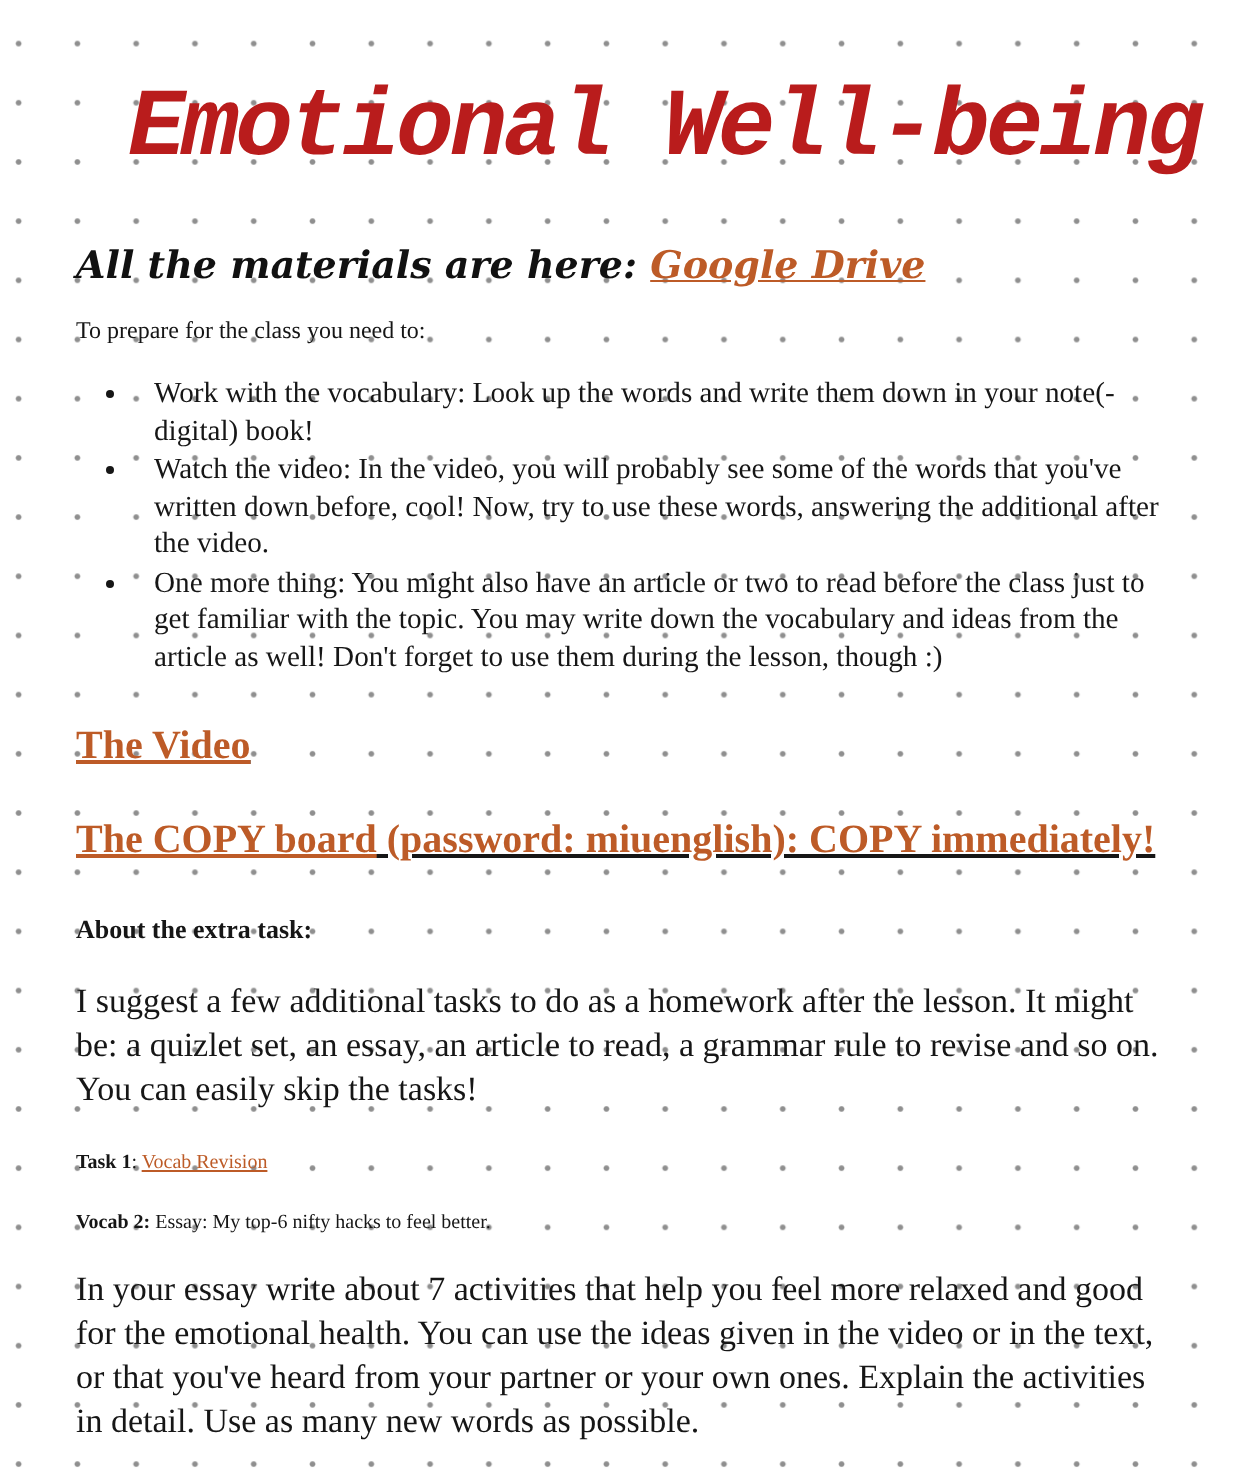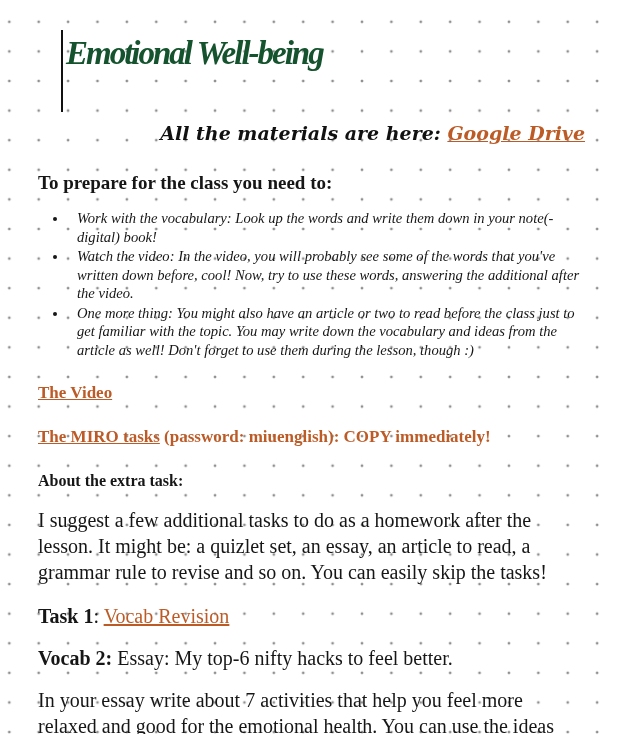--- a/index.html
+++ b/index.html
@@ -12,71 +12,71 @@
     background-size: 29.4px 29.6px;
     background-position: 24px 7px;
     font-family: "Liberation Serif", serif;
     color: #161616;
   }
   .content { padding: 22px 34px 0 38px; box-sizing: border-box; }
 
   .title-row { display: flex; align-items: flex-start; margin-left: 23px; margin-top: 6px; }
   .caret { width: 2px; height: 82px; background: #111; margin-right: 3px; margin-top: 2px; }
   .title {
-    font-family: Liberation Serif, serif;
+    font-family: Liberation Mono, monospace;
     font-style: italic;
     font-weight: 700;
-    font-size: 33px;
+    font-size: 48px;
     line-height: 1.55;
     margin: 0;
     letter-spacing: -2px;
     white-space: nowrap;
-    color: #14532d;
+    color: #b91c1c;
   }
 
   .subtitle {
-    text-align: right;
+    text-align: left;
     font-family: "DejaVu Serif", serif;
     font-style: italic;
     font-weight: 700;
     font-size: 19px;
     margin-top: 10px;
     color: #111;
   }
   a.link {
     color: var(--accent, #bd5b27);
     text-decoration: underline;
     cursor: pointer;
   }
   .subtitle a.link { font-weight: 700; }
 
   .prepare-heading {
-    font-weight: bold;
-    font-size: 19px;
-    margin-top: 28px;
+    font-weight: normal;
+    font-size: 12px;
+    margin-top: 14px;
   }
 
-  ul.prep-list { margin: 15px 0 0 0; padding-left: 30px; font-style: italic; }
+  ul.prep-list { margin: 15px 0 0 0; padding-left: 30px; }
   ul.prep-list li {
     font-size: 14.6px;
     line-height: 1.27;
     padding-left: 9px;
     margin-bottom: 1px;
     max-width: 505px;
   }
 
-  .h-link-line { margin-top: 24px; font-size: 17px; font-weight: bold; }
+  .h-link-line { margin-top: 24px; font-size: 20px; font-weight: bold; text-decoration: underline; }
   .h-link-line a.link { font-weight: bold; }
   .accent-bold { color: var(--accent, #bd5b27); font-weight: bold; }
 
-  .extra-heading { font-weight: bold; font-size: 16px; margin-top: 25px; }
+  .extra-heading { font-weight: bold; font-size: 13px; margin-top: 25px; }
 
-  .para { font-size: 20px; line-height: 1.3; margin-top: 17px; max-width: 547px; }
+  .para { font-size: 17px; line-height: 1.3; margin-top: 17px; max-width: 547px; }
 
-  .task-line { font-size: 20px; margin-top: 19px; }
+  .task-line { font-size: 10px; margin-top: 19px; }
   .bold { font-weight: bold; }
 </style>
 </head>
 <body>
 
 <div class="content">
 
   <div class="title-row">
     <div class="caret"></div>
     <h1 class="title">Emotional Well-being</h1>
@@ -92,21 +92,21 @@
     <li>Work with the vocabulary: Look up the words and write them down in your note(-digital) book!</li>
     <li>Watch the video: In the video, you will probably see some of the words that you've written down before, cool! Now, try to use these words, answering the additional after the video.</li>
     <li>One more thing: You might also have an article or two to read before the class just to get familiar with the topic. You may write down the vocabulary and ideas from the article as well! Don't forget to use them during the lesson, though :)</li>
   </ul>
 
   <div class="h-link-line">
     <a class="link">The Video</a>
   </div>
 
   <div class="h-link-line">
-    <a class="link">The MIRO tasks</a><span class="accent-bold"> (password: miuenglish): COPY immediately!</span>
+    <a class="link">The COPY board</a><span class="accent-bold"> (password: miuenglish): COPY immediately!</span>
   </div>
 
   <div class="extra-heading">About the extra task:</div>
 
   <p class="para">I suggest a few additional tasks to do as a homework after the lesson. It might be: a quizlet set, an essay, an article to read, a grammar rule to revise and so on. You can easily skip the tasks!</p>
 
   <div class="task-line">
     <span class="bold">Task 1</span><span>: </span><a class="link">Vocab Revision</a>
   </div>
 

